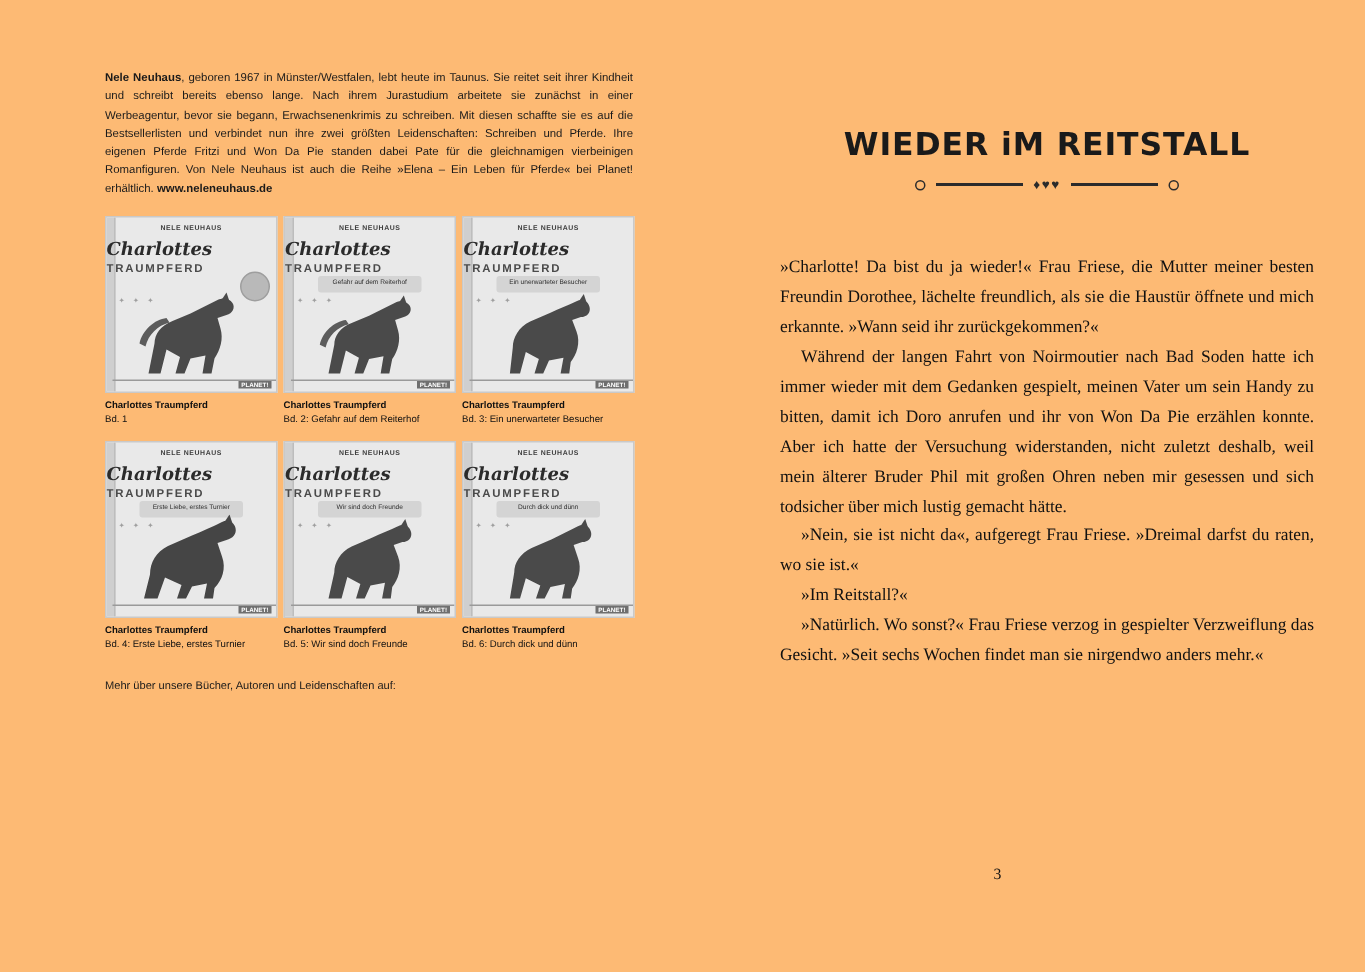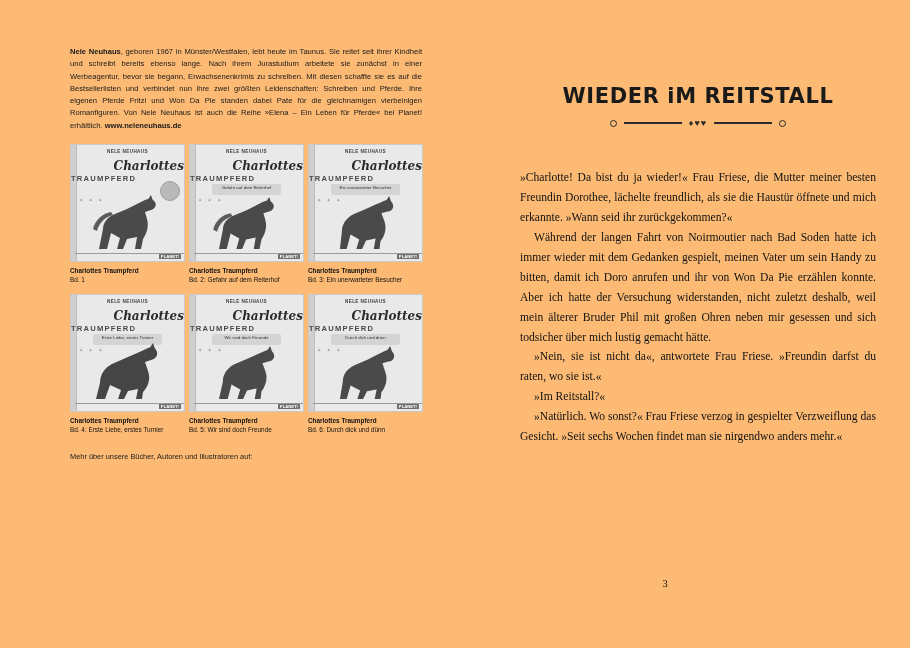--- a/index.html
+++ b/index.html
@@ -76,21 +76,21 @@
     text-align: center;
     font-size: 4.6px;
     letter-spacing: 0.4px;
     color: #3c3c3c;
     font-weight: bold;
   }
   .cover .ctitle {
     position: absolute;
     top: 14px;
     left: 0; right: 0;
-    text-align: right;
+    text-align: left;
     font-size: 12px;
     font-weight: bold;
     color: #2b2b2b;
     font-style: italic;
     font-family: "DejaVu Serif", serif;
   }
   .cover .csub {
     position: absolute;
     top: 29px;
     left: 0; right: 0;
@@ -368,40 +368,40 @@
           </svg>
           <div class="ground"></div>
           <div class="pub">PLANET!</div>
         </div>
         <div class="book-title">Charlottes Traumpferd</div>
         <div class="book-sub">Bd. 6: Durch dick und dünn</div>
       </div>
 
     </div>
 
-    <div class="more-text">Mehr über unsere Bücher, Autoren und Illustratoren auf:</div>
+    <div class="more-text">Mehr über unsere Bücher, Autoren und Leidenschaften auf:</div>
   </div>
 
   <div class="right-page">
 
     <div class="chapter-head">
       <div class="chapter-title">WIEDER iM REITSTALL</div>
       <div class="chapter-orn">
         <span class="orn-dot"></span>
         <span class="orn-line"></span>
         <span class="orn-hearts">♦♥♥</span>
         <span class="orn-line"></span>
         <span class="orn-dot"></span>
       </div>
     </div>
 
     <div class="body-text">
       <p>»Charlotte! Da bist du ja wieder!« Frau Friese, die Mutter meiner besten Freundin Dorothee, lächelte freundlich, als sie die Haustür öffnete und mich erkannte. »Wann seid ihr zurückgekommen?«</p>
       <p class="indent">Während der langen Fahrt von Noirmoutier nach Bad Soden hatte ich immer wieder mit dem Gedanken gespielt, meinen Vater um sein Handy zu bitten, damit ich Doro anrufen und ihr von Won Da Pie erzählen konnte. Aber ich hatte der Versuchung widerstanden, nicht zuletzt deshalb, weil mein älterer Bruder Phil mit großen Ohren neben mir gesessen und sich todsicher über mich lustig gemacht hätte.</p>
-      <p class="indent">»Nein, sie ist nicht da«, antwortete Frau Friese. »Freundin darfst du raten, wo sie ist.«</p>
+      <p class="indent">»Nein, sie ist nicht da«, aufgeregt Frau Friese. »Dreimal darfst du raten, wo sie ist.«</p>
       <p class="indent">»Im Reitstall?«</p>
       <p class="indent">»Natürlich. Wo sonst?« Frau Friese verzog in gespielter Verzweiflung das Gesicht. »Seit sechs Wochen findet man sie nirgendwo anders mehr.«</p>
     </div>
   </div>
 
   <div class="folio">3</div>
 
 </div>
 
 </body></html>

